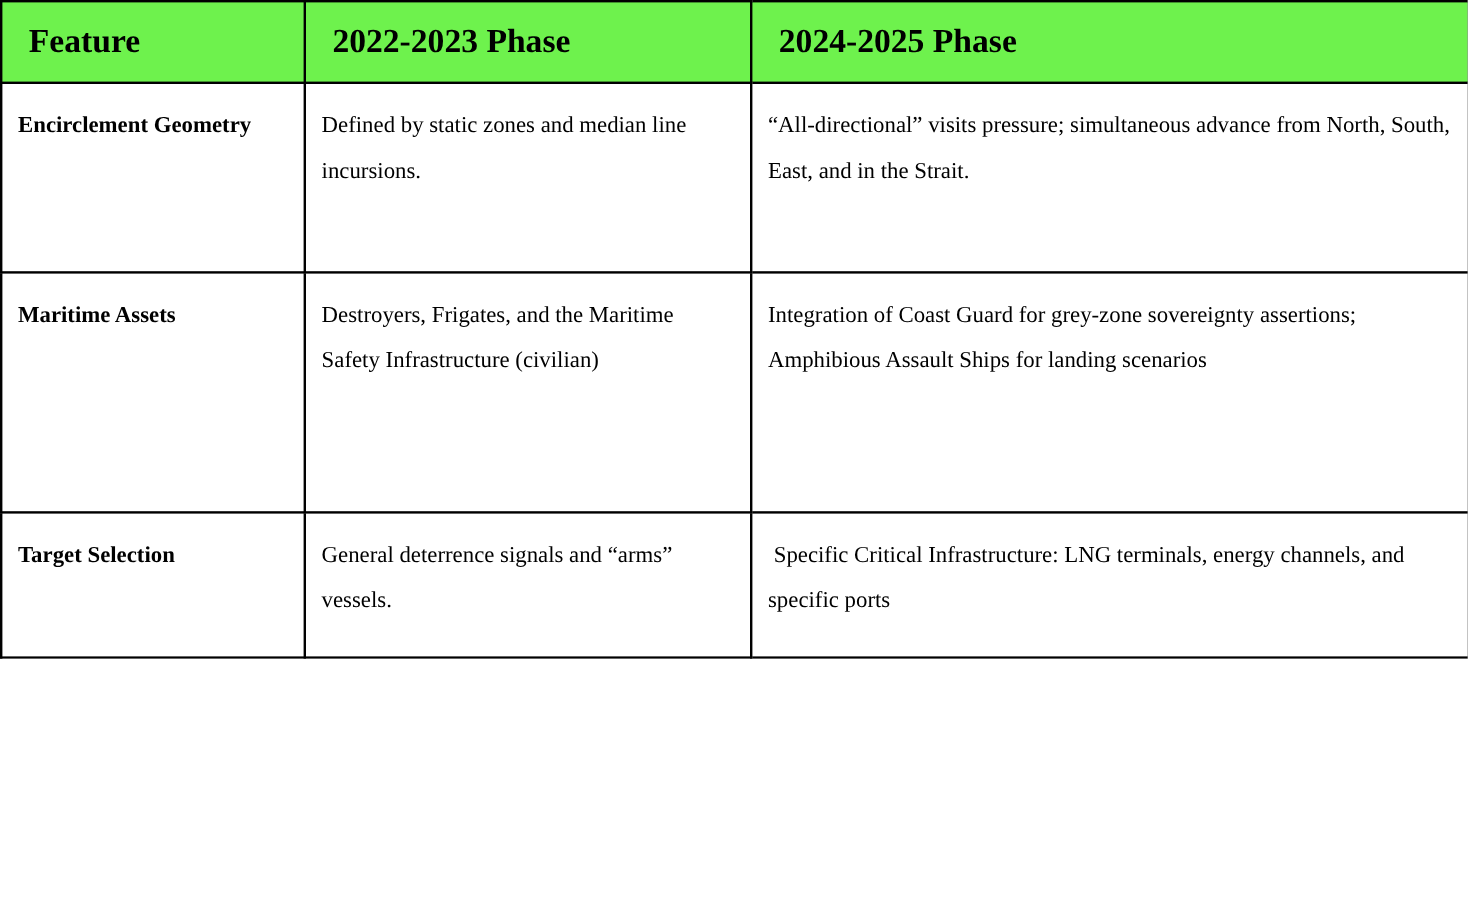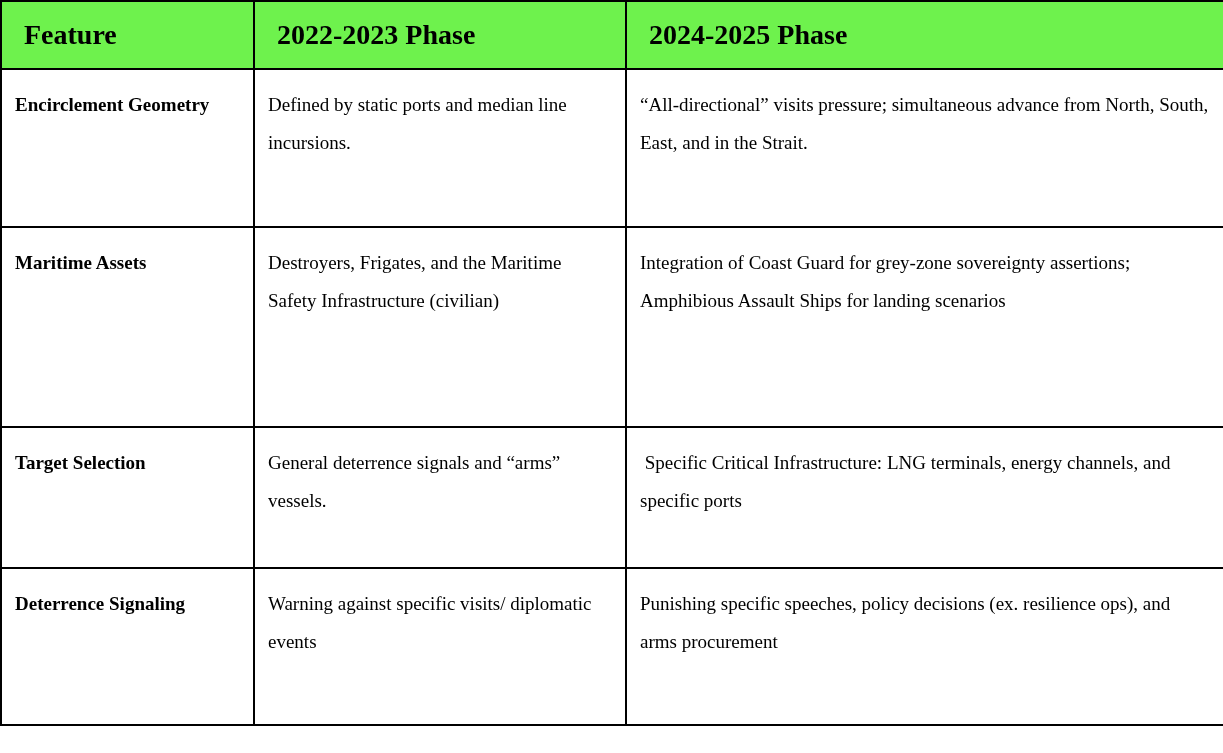--- a/index.html
+++ b/index.html
@@ -39,21 +39,21 @@
     vertical-align: middle;
     height: 68px;
     box-sizing: border-box;
     padding-left: 22px;
   }
   td.feature-cell {
     font-weight: bold;
   }
   tr.row-h1 { height: 158px; }
   tr.row-h2 { height: 200px; border-radius: 14px; }
-  tr.row-h3 { height: 141px; }
+  tr.row-h3 { height: 121px; }
   tr.row-h4 { height: 157px; }
 </style>
 </head>
 <body>
 
 <table class="phase-table">
   <colgroup>
     <col class="c1">
     <col class="c2">
     <col class="c3">
@@ -61,32 +61,27 @@
   <thead>
     <tr>
       <th>Feature</th>
       <th>2022-2023 Phase</th>
       <th>2024-2025 Phase</th>
     </tr>
   </thead>
   <tbody>
     <tr class="row-h1">
       <td class="feature-cell">Encirclement Geometry</td>
-      <td>Defined by static ports and median line incursions.</td>
+      <td>Defined by static zones and median line incursions.</td>
       <td>“All-directional” visits pressure; simultaneous advance from North, South, East, and in the Strait.</td>
     </tr>
     <tr class="row-h2">
       <td class="feature-cell">Maritime Assets</td>
       <td>Destroyers, Frigates, and the Maritime Safety Infrastructure (civilian)</td>
       <td>Integration of Coast Guard for grey-zone sovereignty assertions; Amphibious Assault Ships for landing scenarios</td>
     </tr>
     <tr class="row-h3">
       <td class="feature-cell">Target Selection</td>
       <td>General deterrence signals and “arms” vessels.</td>
       <td>&nbsp;Specific Critical Infrastructure: LNG terminals, energy channels, and specific ports</td>
     </tr>
-    <tr class="row-h4">
-      <td class="feature-cell">Deterrence Signaling</td>
-      <td>Warning against specific visits/ diplomatic events</td>
-      <td>Punishing specific speeches, policy decisions (ex. resilience ops), and arms procurement</td>
-    </tr>
   </tbody>
 </table>
 
 </body></html>

